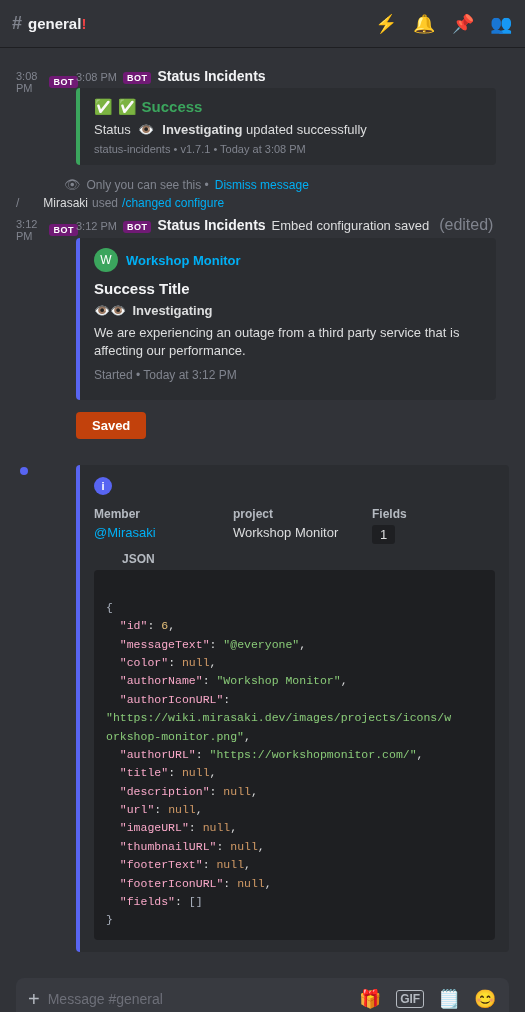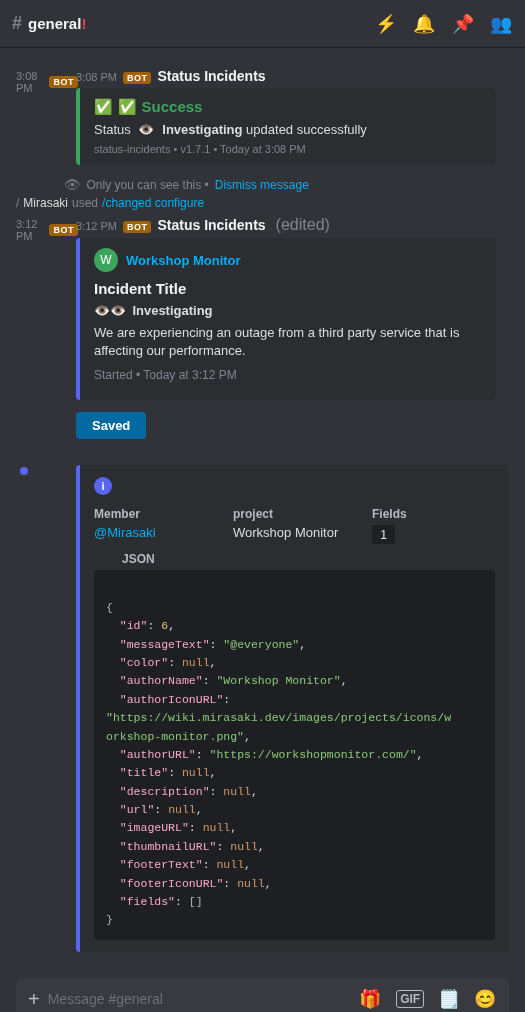--- a/index.html
+++ b/index.html
@@ -62,21 +62,21 @@
       padding: 4px 16px 4px 16px;
       margin-bottom: 4px;
     }
 
     .timestamp {
       color: #80848e;
       font-size: 11px;
     }
 
     .bot-badge {
-      background: #a16207;
+      background: #701a75;
       color: white;
       font-size: 9px;
       font-weight: 700;
       border-radius: 3px;
       padding: 1px 4px;
       letter-spacing: 0.5px;
     }
 
     .author-name {
       color: #f2f3f5;
@@ -217,21 +217,21 @@
       line-height: 1.4;
     }
 
     .embed-started {
       color: #80848e;
       font-size: 12px;
       margin-bottom: 8px;
     }
 
     .saved-button {
-      background: #0369a1;
+      background: #c2410c;
       color: white;
       border: none;
       border-radius: 4px;
       padding: 6px 16px;
       font-size: 13px;
       font-weight: 600;
       cursor: pointer;
       margin-top: 4px;
     }
 
@@ -453,47 +453,48 @@
   </div>
 
   <div class="system-message">
     <span style="font-size:13px;">👁</span>
     <span>Only you can see this •</span>
     <a class="dismiss-link">Dismiss message</a>
   </div>
 
   <div class="command-used">
     <span style="color:#80848e;">/</span>
-    <span style="color:#dcddde;">Mirasaki</span>
+    <span style="color:#dcddde;margin-left:20px;">Mirasaki</span>
     <span>used</span>
     <span class="command-link">/changed configure</span>
   </div>
 
   <div class="message-group">
     <div class="message-row">
       <div class="left-spacer">
         <div style="display:flex;align-items:center;gap:6px;padding-top:2px;">
           <span class="timestamp">3:12 PM</span>
           <div style="width:8px;height:8px;border-radius:50%;background:#5865f2;"></div>
           <span class="bot-badge">BOT</span>
         </div>
       </div>
       <div class="message-content">
         <div class="msg-inline">
           <span class="timestamp" style="font-size:11px;color:#80848e;">3:12 PM</span>
           <span class="bot-badge">BOT</span>
           <span class="author-name">Status Incidents</span>
+          <span style="font-size:13px;color:#dcddde;">Embed configuration saved</span>
           <span class="edited-badge">(edited)</span>
         </div>
         <div class="embed-workshop">
           <div class="embed-workshop-header">
             <div class="embed-workshop-icon">W</div>
             <span class="embed-workshop-name">Workshop Monitor</span>
           </div>
-          <div class="embed-workshop-title">Incident Title</div>
+          <div class="embed-workshop-title">Success Title</div>
           <div class="embed-investigating">
             <span>👁️👁️</span>
             <span>Investigating</span>
           </div>
           <div class="embed-workshop-body">We are experiencing an outage from a third party service that is affecting our performance.</div>
           <div class="embed-started">Started • Today at 3:12 PM</div>
         </div>
         <div style="margin-top:8px;">
           <button class="saved-button">Saved</button>
         </div>

